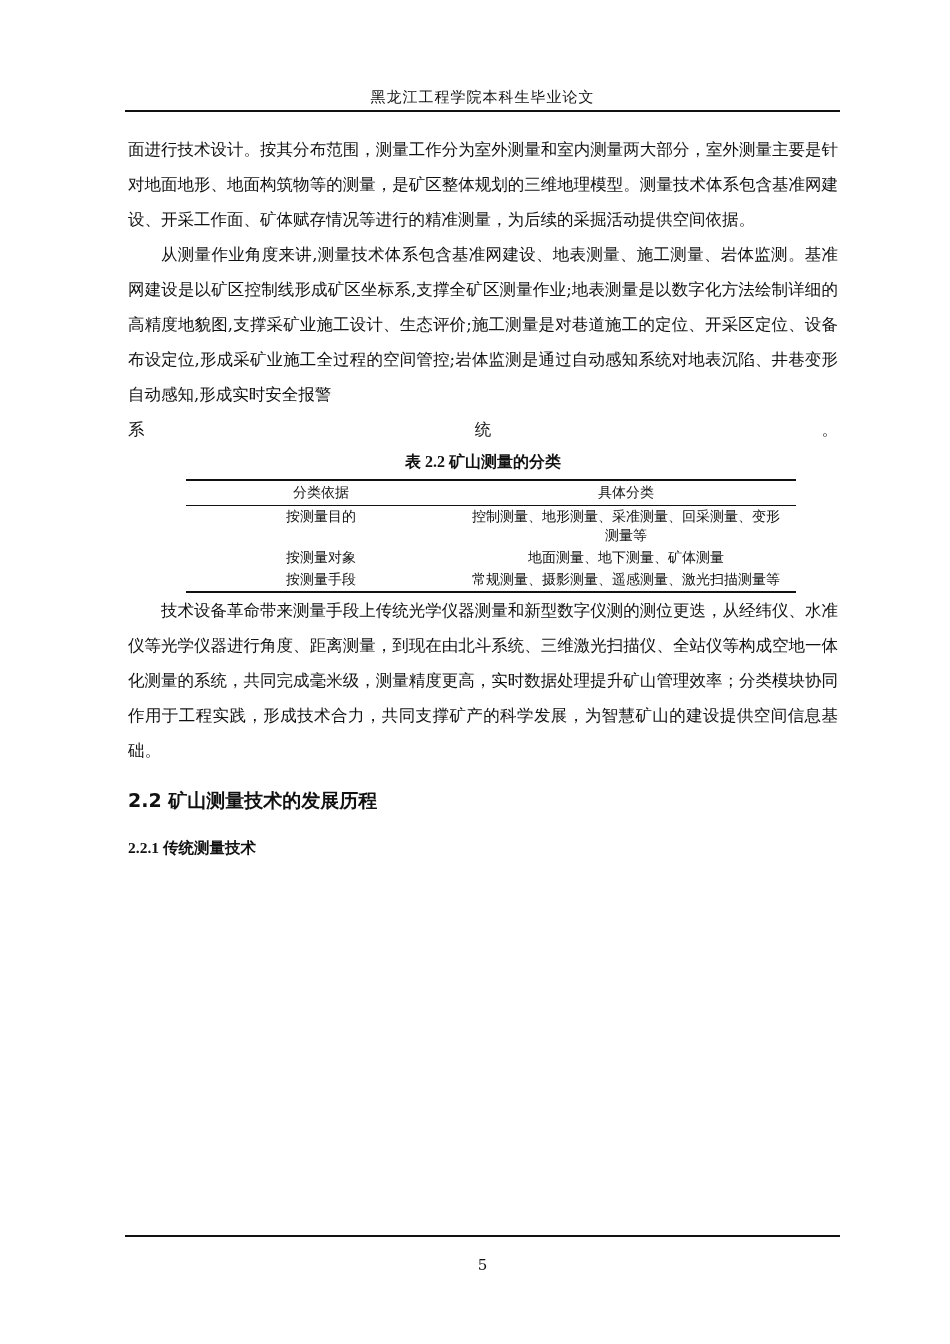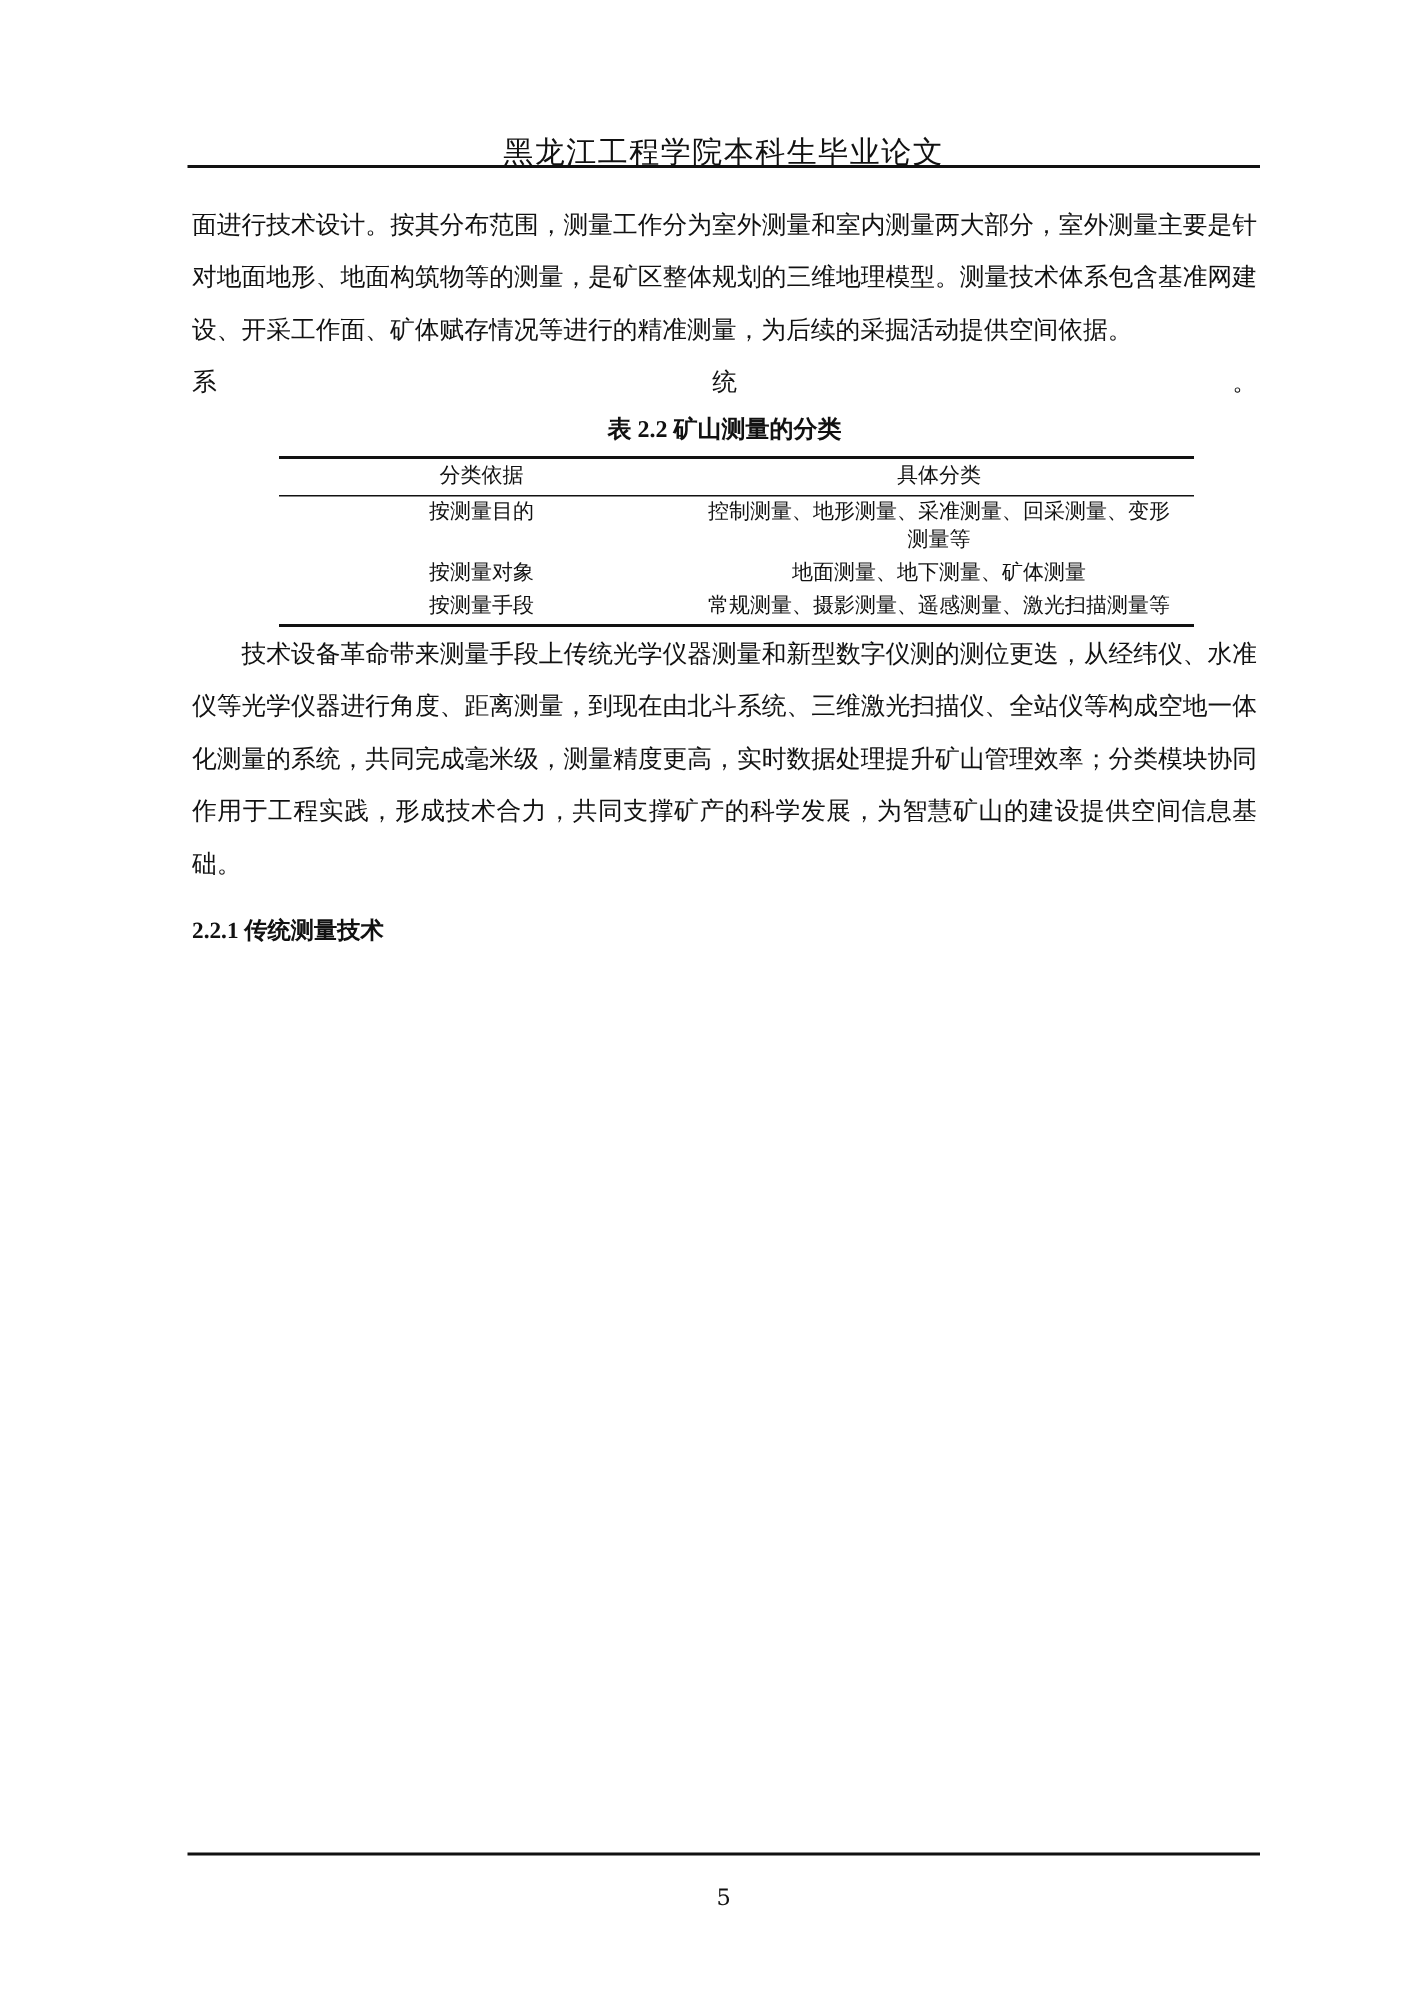--- a/index.html
+++ b/index.html
@@ -1,20 +1,20 @@
 <!DOCTYPE html>
 <html><head>
   <meta charset="utf-8">
   <style>
     html, body { margin: 0; padding: 0; background: #ffffff; }
     body { width: 950px; height: 1344px; position: relative; overflow: hidden;
            font-family: "DejaVu Serif", "Liberation Serif", serif; color: #111; }
     .page { position: absolute; left: 0; top: 0; width: 950px; height: 1344px; background: #fff; }
     .running-header { position: absolute; left: 125px; width: 715px; top: 88px; text-align: center;
-           font-size: 20px; letter-spacing: 1px; }
+           font-size: 15px; letter-spacing: 1px; }
     .header-rule { position: absolute; left: 125px; width: 715px; top: 110px; height: 0;
            border-top: 2px solid #111; }
     .body { position: absolute; left: 128px; width: 710px; top: 132px; font-size: 16.5px; line-height: 35px; }
     .para { margin: 0; text-align: justify; text-justify: inter-character; }
     .para.indent { text-indent: 2em; }
     .broken-line { display: flex; justify-content: space-between; height: 35px; }
     .table-caption { text-align: center; font-weight: bold; font-size: 16px; line-height: 26px; margin-top: 2px; margin-bottom: 4px;
            font-family: "Liberation Serif", serif; }
     table.classify { width: 610px; margin-left: 58px; border-collapse: collapse; font-size: 14px; line-height: 19px; }
     table.classify thead tr { border-top: 2.5px solid #111; border-bottom: 1.5px solid #111; }
@@ -32,20 +32,21 @@
   </style>
 </head>
 <body>
 
 <div class="page">
   <div class="running-header">黑龙江工程学院本科生毕业论文</div>
   <div class="header-rule"></div>
 
   <div class="body">
     <p class="para">面进行技术设计。按其分布范围，测量工作分为室外测量和室内测量两大部分，室外测量主要是针对地面地形、地面构筑物等的测量，是矿区整体规划的三维地理模型。测量技术体系包含基准网建设、开采工作面、矿体赋存情况等进行的精准测量，为后续的采掘活动提供空间依据。</p>
+    <p class="para indent" style="margin-top:0">从测量作业角度来讲,测量技术体系包含基准网建设、地表测量、施工测量、岩体监测。基准网建设是以矿区控制线形成矿区坐标系,支撑全矿区测量作业;地表测量是以数字化方法绘制详细的高精度地貌图,支撑采矿业施工设计、生态评价;施工测量是对巷道施工的定位、开采区定位、设备布设定位,形成采矿业施工全过程的空间管控;岩体监测是通过自动感知系统对地表沉陷、井巷变形自动感知,形成实时安全报警</p>
     <div class="broken-line">
       <span>系</span>
       <span>统</span>
       <span>。</span>
     </div>
 
     <div class="table-caption">表 2.2  矿山测量的分类</div>
     <table class="classify">
       <thead>
         <tr>
@@ -70,19 +71,20 @@
           <td class="c1">按测量手段</td>
           <td class="c2">
               <div>常规测量、摄影测量、遥感测量、激光扫描测量等</div>
             </td>
         </tr>
       </tbody>
     </table>
 
     <p class="para indent after-table">技术设备革命带来测量手段上传统光学仪器测量和新型数字仪测的测位更迭，从经纬仪、水准仪等光学仪器进行角度、距离测量，到现在由北斗系统、三维激光扫描仪、全站仪等构成空地一体化测量的系统，共同完成毫米级，测量精度更高，实时数据处理提升矿山管理效率；分类模块协同作用于工程实践，形成技术合力，共同支撑矿产的科学发展，为智慧矿山的建设提供空间信息基础。</p>
 
+    <h2 class="h2">2.2 矿山测量技术的发展历程</h2>
     <h3 class="h3">2.2.1 传统测量技术</h3>
 
   </div>
 
   <div class="footer-rule"></div>
   <div class="page-number">5</div>
 </div>
 
 </body></html>

